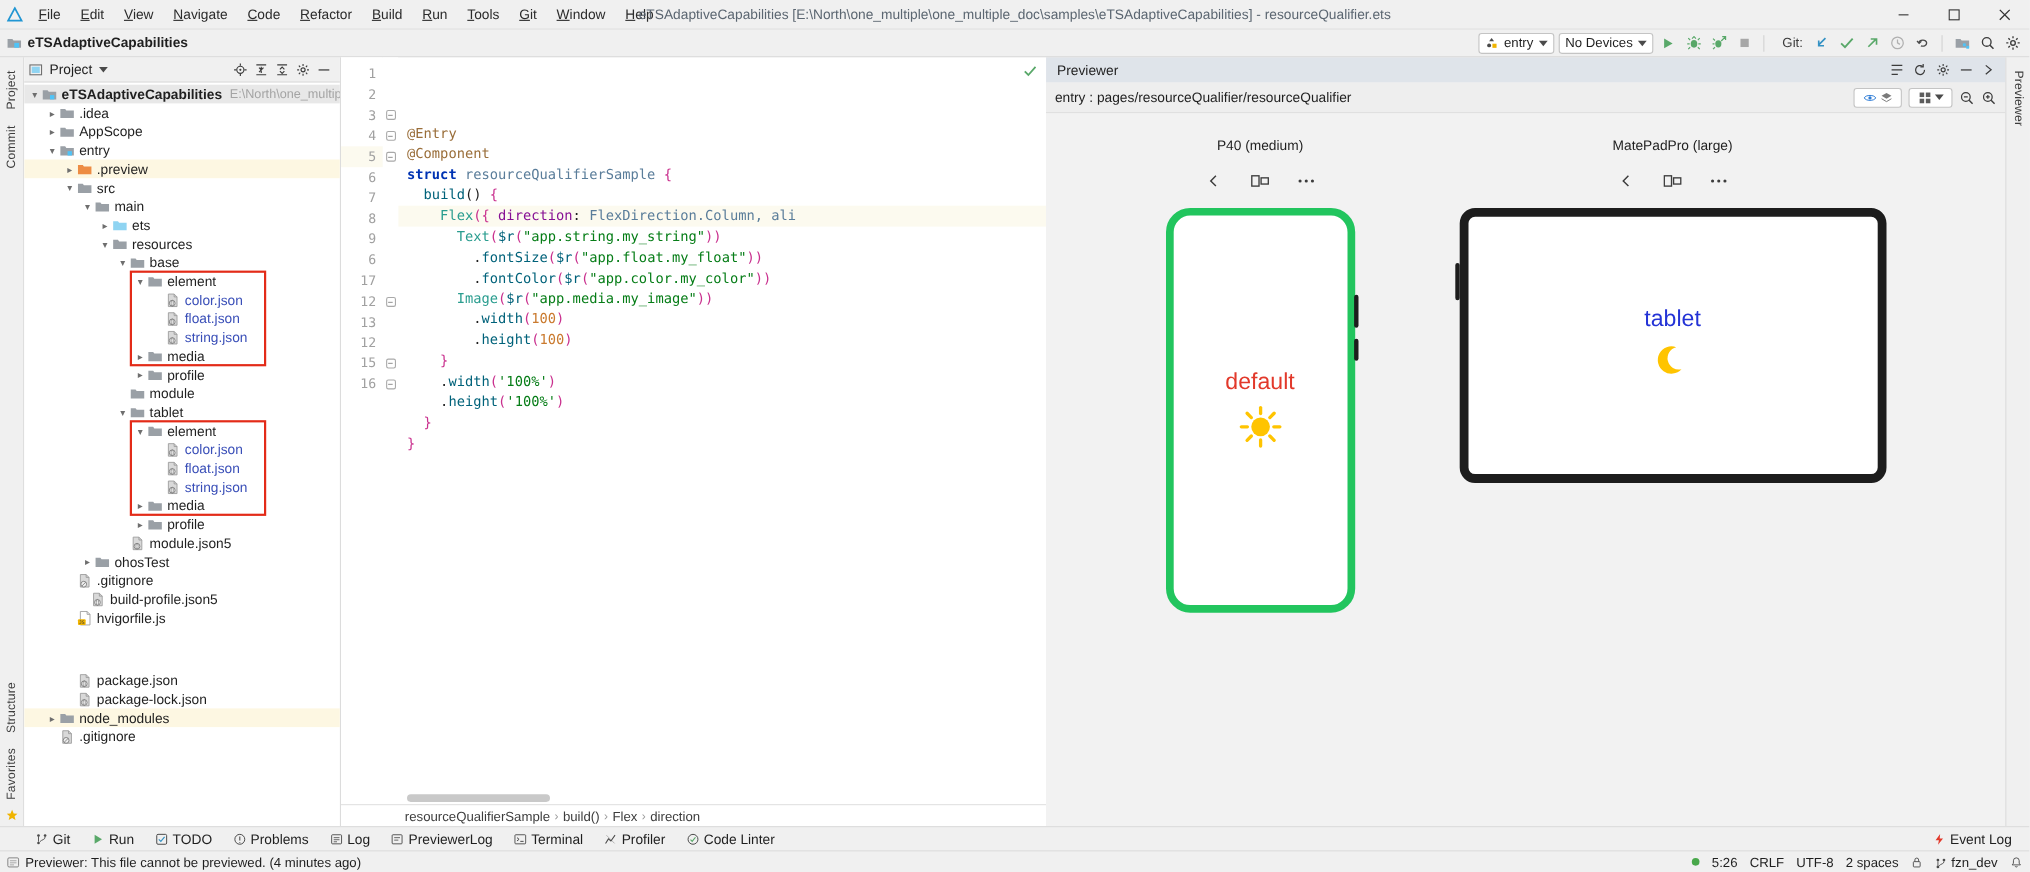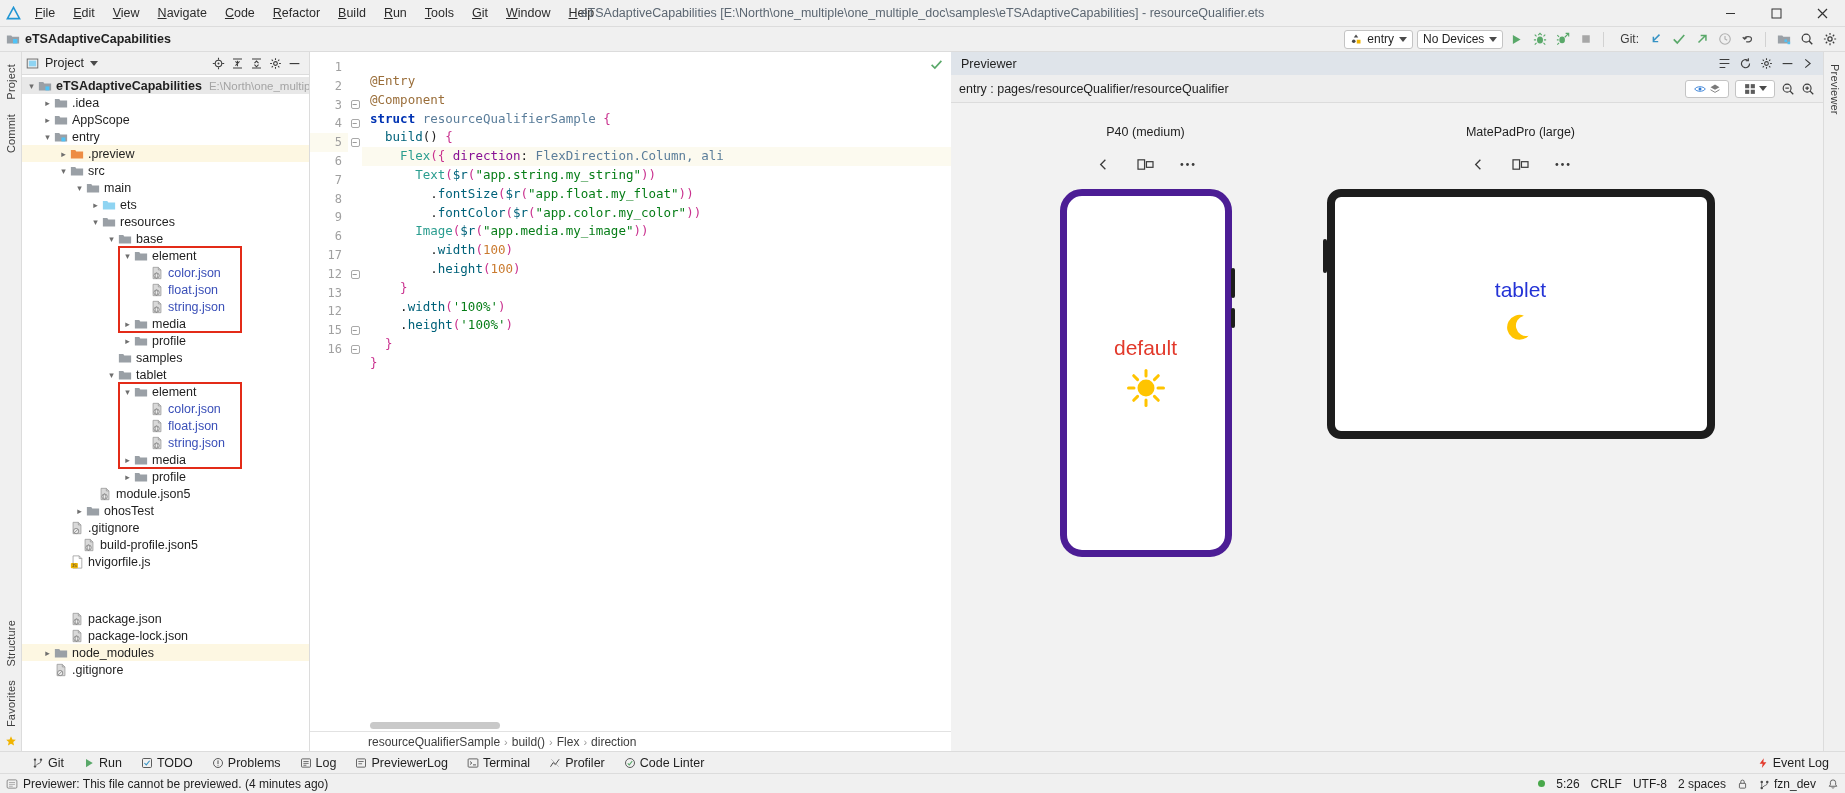--- a/index.html
+++ b/index.html
@@ -73,21 +73,21 @@
   .codearea{flex:1;display:flex;position:relative;overflow:hidden;
     font-family:"DejaVu Sans Mono","Liberation Mono",monospace;font-size:12.5px;}
   .gutter{width:38px;background:#fff;color:#a0a0a0;text-align:right;padding-top:6px;
     flex:0 0 38px;font-size:12px;}
   .gutter div{height:18.8px;line-height:18.8px;padding-right:6px;}
   .gutter div.cur{background:#fcfaef;}
   .foldcol{width:14px;background:#fff;padding-top:6px;flex:0 0 14px;}
   .foldcol div{height:18.8px;line-height:18.8px;display:flex;align-items:center;justify-content:center;}
   .fold{width:9px;height:9px;border:1px solid #a9a9a9;border-radius:2px;color:#6f6f6f;
     font-size:8px;line-height:7px;text-align:center;background:#fff;}
-  .codetxt{flex:1;padding-top:20px;overflow:hidden;white-space:pre;position:relative;}
+  .codetxt{flex:1;padding-top:20px;overflow:hidden;white-space:pre;position:relative;margin-top:40px;}
   .codetxt .ln{height:18.8px;line-height:18.8px;padding-left:8px;}
   .codetxt .ln.cur{background:#fcfaef;}
   .k-ann{color:#9a6e3a;}
   .k-kw{color:#0033b3;font-weight:bold;}
   .k-type{color:#2a9d8f;}
   .k-fn{color:#00627a;}
   .k-str{color:#067d17;}
   .k-num{color:#ca7a2e;}
   .k-brace{color:#c9308e;}
   .k-prop{color:#871094;}
@@ -109,21 +109,21 @@
   .pvsub .pr{margin-left:auto;display:flex;align-items:center;gap:6px;}
   .pvbtn{height:18px;min-width:20px;border:1px solid #c4c4c4;background:#fff;border-radius:3px;
     display:flex;align-items:center;justify-content:center;gap:3px;padding:0 4px;}
   .pvcanvas{flex:1;background:#f2f2f2;display:flex;justify-content:center;gap:95px;padding-top:22px;
     overflow:hidden;}
   .devcol{display:flex;flex-direction:column;align-items:center;}
   .devname{font-size:12.5px;color:#1f1f1f;margin-bottom:14px;}
   .devctrls{display:flex;align-items:center;gap:20px;margin-bottom:14px;color:#3d3d3d;}
   .dctl{width:22px;height:22px;display:flex;align-items:center;justify-content:center;}
 
-  .phone{width:172px;height:368px;border:7px solid #4c1d95;border-radius:22px;background:#fff;
+  .phone{width:172px;height:368px;border:7px solid #22c55e;border-radius:22px;background:#fff;
     position:relative;display:flex;align-items:center;justify-content:center;}
   .phone:before{content:"";position:absolute;right:-10px;top:72px;width:4px;height:30px;
     background:#1d1d1d;border-radius:2px;}
   .phone:after{content:"";position:absolute;right:-10px;top:112px;width:4px;height:20px;
     background:#1d1d1d;border-radius:2px;}
   .pad{width:388px;height:250px;border:8px solid #1d1d1d;border-radius:14px;background:#fff;
     position:relative;display:flex;align-items:center;justify-content:center;}
   .pad:before{content:"";position:absolute;left:-12px;top:42px;width:4px;height:34px;
     background:#1d1d1d;border-radius:2px;}
   .devinner{display:flex;flex-direction:column;align-items:center;gap:6px;}
@@ -500,21 +500,21 @@
             </span>
             <span class="lbl">profile</span>
           </div>
           <div class="row" style="padding-left: 84px;">
             <span class="arrow"></span>
             <span class="ico">
               <svg width="14" height="14" viewBox="0 0 16 16">
                 <path d="M1 3.5h5l1.2 1.6H15V13H1z" fill="#9aa0a6"></path>
               </svg>
             </span>
-            <span class="lbl">samples</span>
+            <span class="lbl">module</span>
           </div>
           <div class="row" style="padding-left: 84px;">
             <span class="arrow">▾</span>
             <span class="ico">
               <svg width="14" height="14" viewBox="0 0 16 16">
                 <path d="M1 3.5h5l1.2 1.6H15V13H1z" fill="#9aa0a6"></path>
               </svg>
             </span>
             <span class="lbl">tablet</span>
           </div>
@@ -574,21 +574,21 @@
           </div>
           <div class="row" style="padding-left: 100px;">
             <span class="arrow">▸</span>
             <span class="ico">
               <svg width="14" height="14" viewBox="0 0 16 16">
                 <path d="M1 3.5h5l1.2 1.6H15V13H1z" fill="#9aa0a6"></path>
               </svg>
             </span>
             <span class="lbl">profile</span>
           </div>
-          <div class="row" style="padding-left: 64px; align-items: center;">
+          <div class="row" style="padding-left: 84px; align-items: center;">
             <span class="arrow"></span>
             <span class="ico">
               <svg width="14" height="14" viewBox="0 0 16 16">
                 <path d="M3.5 1.5h6l3 3v10h-9z" fill="#d9d9d9" stroke="#9a9a9a" stroke-width=".9"></path>
                 <path d="M9.5 1.5v3h3" fill="none" stroke="#9a9a9a" stroke-width=".9"></path>
                 <circle cx="7.5" cy="11" r="3" fill="#efefef" stroke="#7a7a7a" stroke-width=".9"></circle>
                 <ellipse cx="7.5" cy="11" rx="1.2" ry="3" fill="none" stroke="#7a7a7a" stroke-width=".7"></ellipse>
               </svg>
             </span>
             <span class="lbl">module.json5</span>

